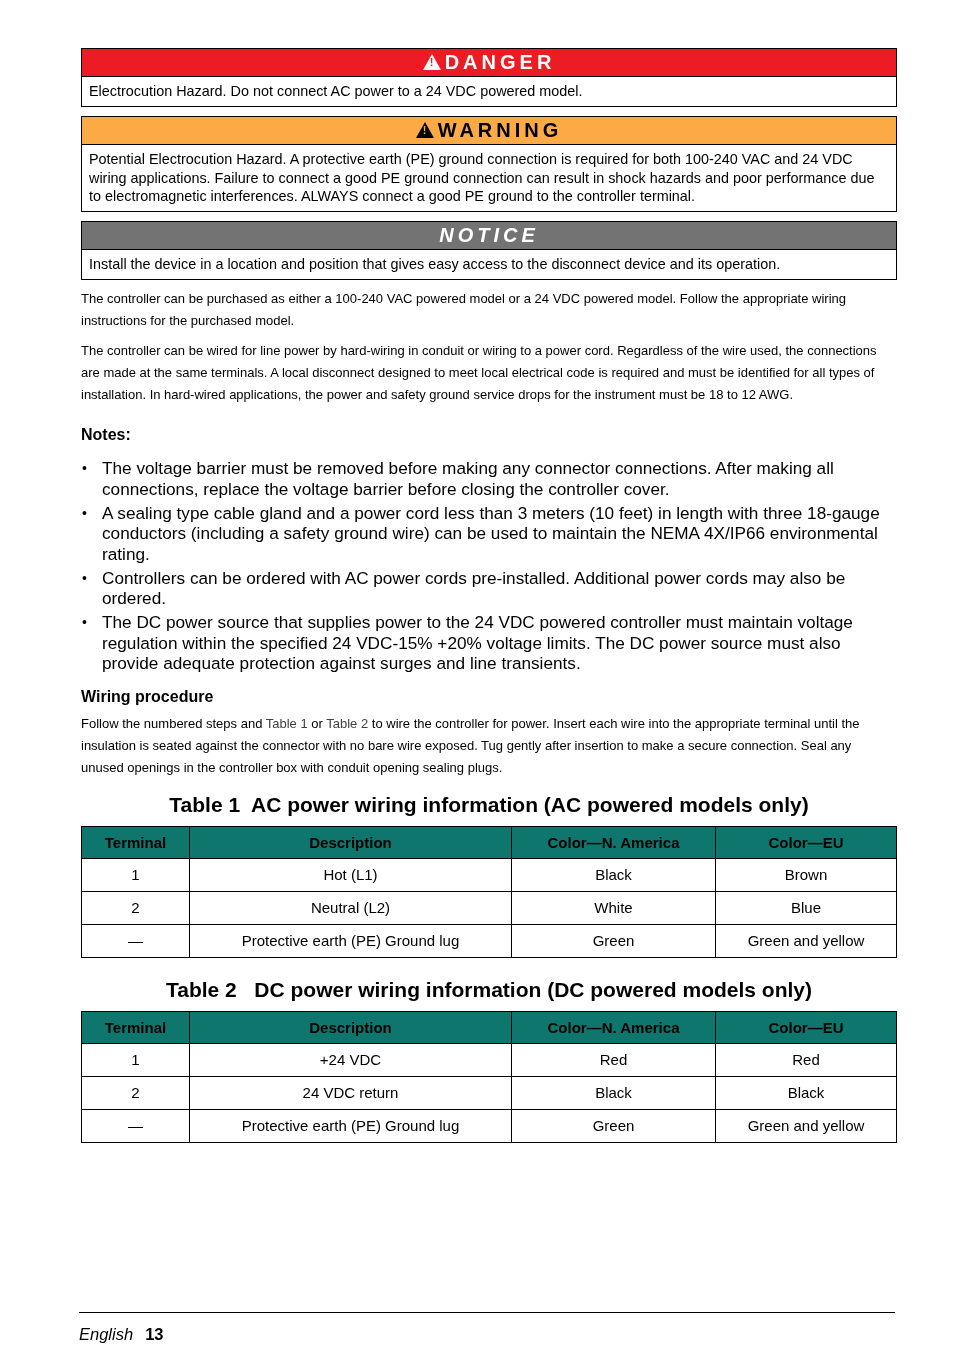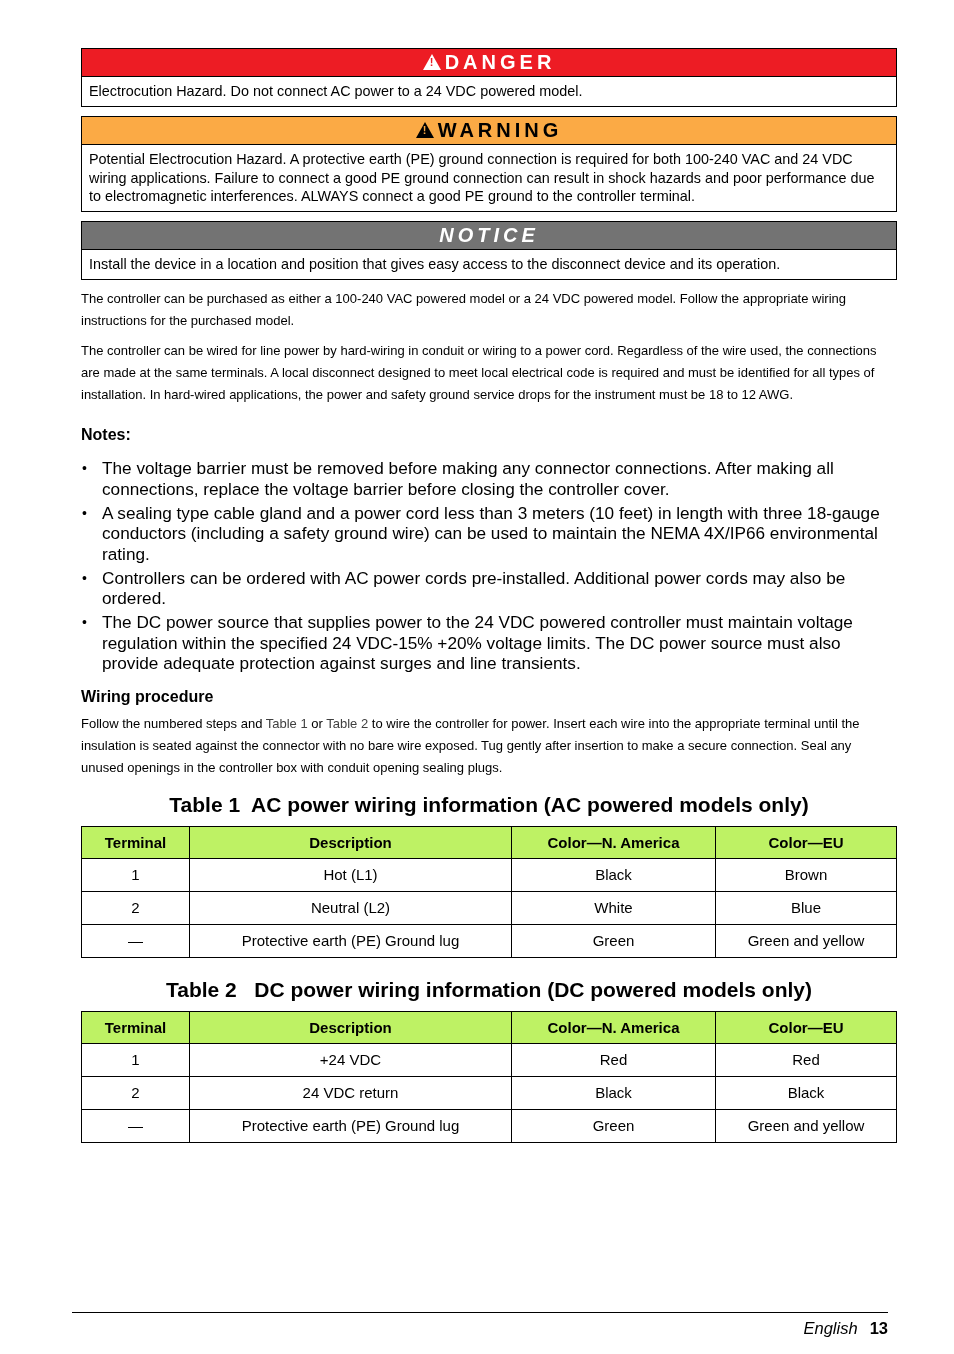--- a/index.html
+++ b/index.html
@@ -30,27 +30,27 @@
   .notes-label { font-weight: bold; font-size: 16px; margin: 20px 0 14px 0; }
   ul.bullets { list-style: none; margin: 0; padding: 0; }
   ul.bullets li { position: relative; padding-left: 21px; font-size: 17.2px; line-height: 20.5px; margin-bottom: 3.5px; }
   ul.bullets li::before { content: "•"; position: absolute; left: 1px; top: 0; font-size: 14px; }
   .sub-head { font-weight: bold; font-size: 16px; margin: 14px 0 7px 0; }
   a.link { color: #404040; text-decoration: none; }
 
   .tcap { text-align: center; font-weight: bold; font-size: 21px; margin: 14px 0 9px 0; }
   table.wt { width: 816px; border-collapse: collapse; font-size: 15px; }
   table.wt th, table.wt td { border: 1px solid #000; height: 32px; padding: 0 7px; text-align: center; }
-  table.wt th { background: #bef264; font-weight: bold; height: 31px; }
+  table.wt th { background: #0f766e; font-weight: bold; height: 31px; }
   table.wt .c1 { width: 93px; text-align: center; }
   table.wt .c2 { width: 307px; }
   table.wt .c3 { width: 189px; }
 
-  .footer { position: absolute; left: 72px; top: 1312px; width: 816px; border-top: 1px solid #000;
-    text-align: right; padding-top: 6px; font-size: 16.5px; }
+  .footer { position: absolute; left: 79px; top: 1312px; width: 816px; border-top: 1px solid #000;
+    text-align: left; padding-top: 12px; font-size: 16.5px; }
   .footer .lang { font-style: italic; margin-right: 12px; }
   .footer .pg { font-weight: bold; }
 </style>
 </head>
 <body>
 
 <div class="page">
 
   <div class="hazard">
     <div class="hazard-head danger-head" style="background:#ed1c24">

